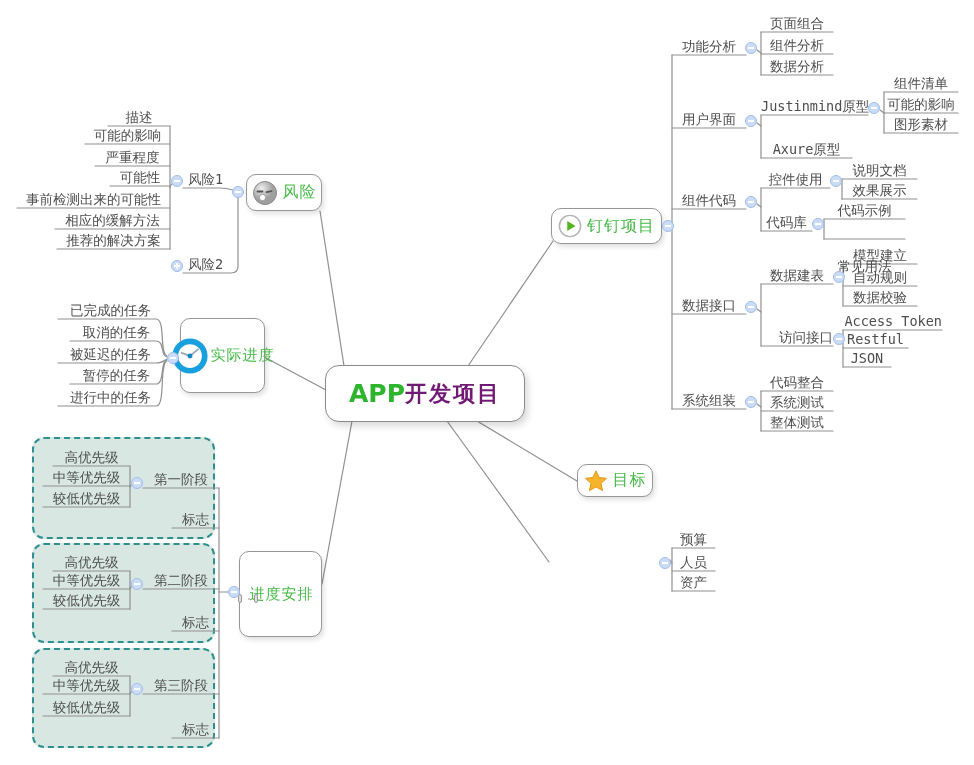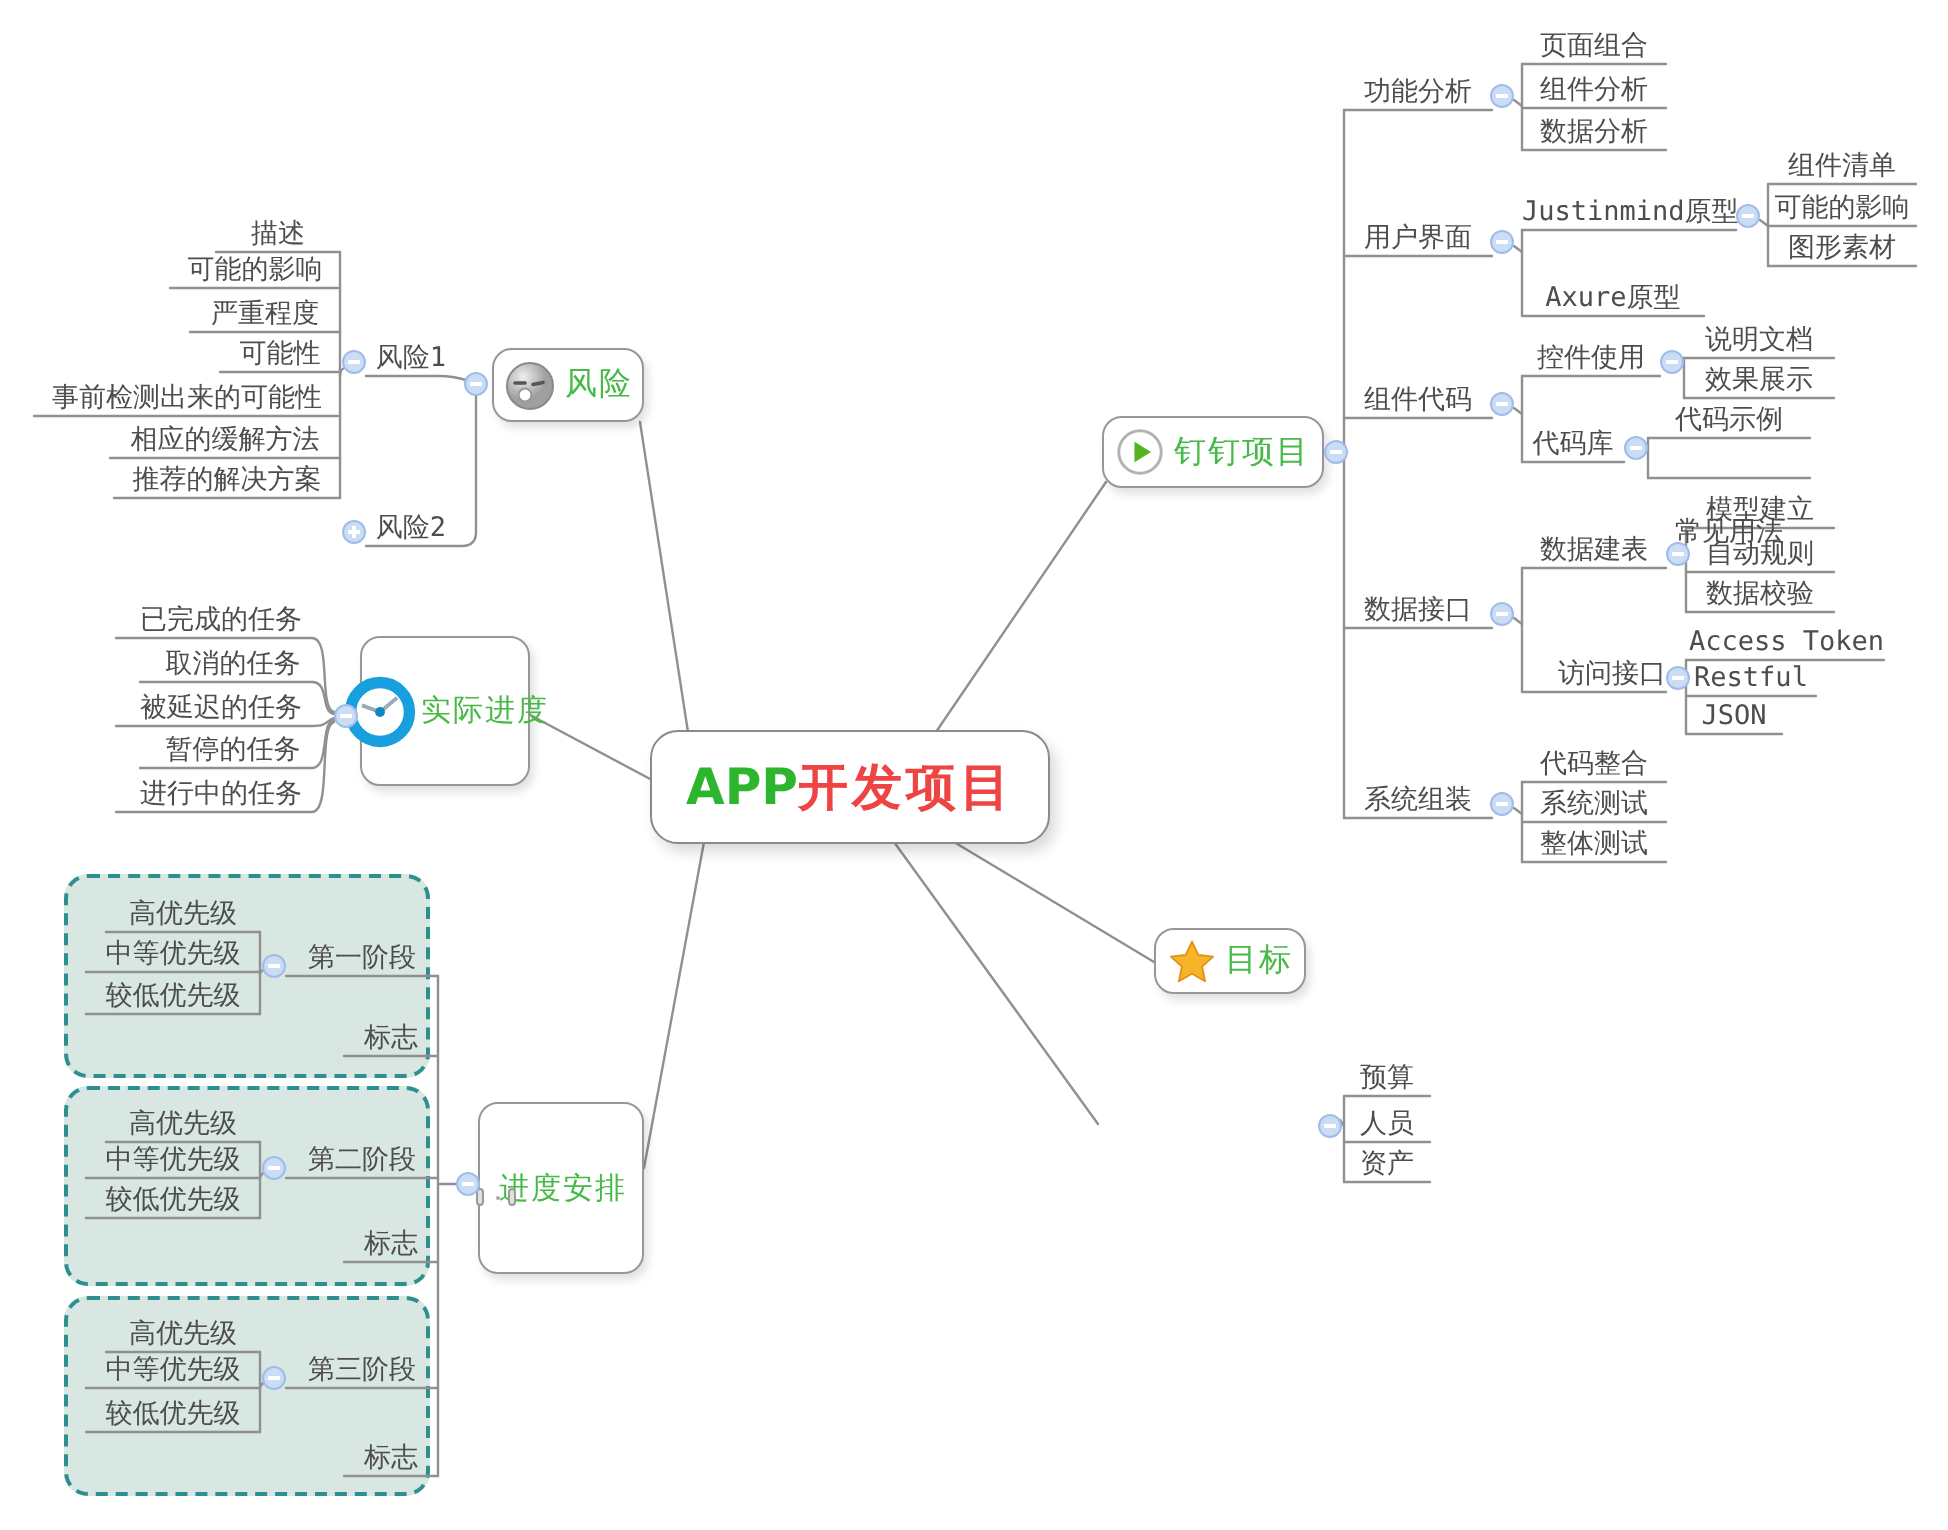--- a/index.html
+++ b/index.html
@@ -13,21 +13,21 @@
       font-family:"DejaVu Sans Mono","DejaVu Sans",sans-serif;}
   .topic{position:absolute;z-index:3;background:#fff;border:1.4px solid #979797;border-radius:10px;
          box-shadow:2px 3px 5px rgba(0,0,0,0.12);display:flex;align-items:center;justify-content:center;
          box-sizing:border-box;gap:5px;}
   .topic .tlabel{color:#46b946;font-size:16px;letter-spacing:1px;white-space:nowrap;}
   .topic.col{gap:2px;padding:4px 2px;}
   #central{position:absolute;z-index:3;background:#fff;border:1.6px solid #8a8a8a;border-radius:14px;
            box-shadow:3px 4px 7px rgba(0,0,0,0.15);display:flex;align-items:center;justify-content:center;
            box-sizing:border-box;}
   #central .c1{color:#2eb52e;font-size:25px;font-weight:800;font-family:"DejaVu Sans",sans-serif;}
-  #central .c2{color:#ef4444;font-size:25px;font-weight:700;letter-spacing:2px;}
+  #central .c2{color:#701a75;font-size:22px;font-weight:700;letter-spacing:2px;}
   .badge{position:absolute;z-index:4;width:12px;height:12px;border-radius:50%;
          background:#cbdcf6;border:1px solid #a0bde9;box-sizing:border-box;}
   .badge::before{content:"";position:absolute;left:2px;right:2px;top:4.4px;height:1.7px;background:#fff;}
   .badge.plus::after{content:"";position:absolute;top:2px;bottom:2px;left:4.3px;width:1.7px;background:#fff;}
   .icon{display:inline-block;line-height:0;}
   
   .cal{position:relative;width:34px;height:40px;}
   .cal .ring{position:absolute;top:0;width:4px;height:9px;border-radius:2px;background:#e0e0e0;border:1px solid #9a9a9a;box-sizing:border-box;}
   .cal .body{position:absolute;top:4px;left:0;right:0;bottom:0;background:#fff;border:1px solid #a9a9a9;border-radius:4px;overflow:hidden;}
   .cal .top{position:absolute;top:0;left:0;right:0;height:12px;background:#e8432d;color:#fff;

